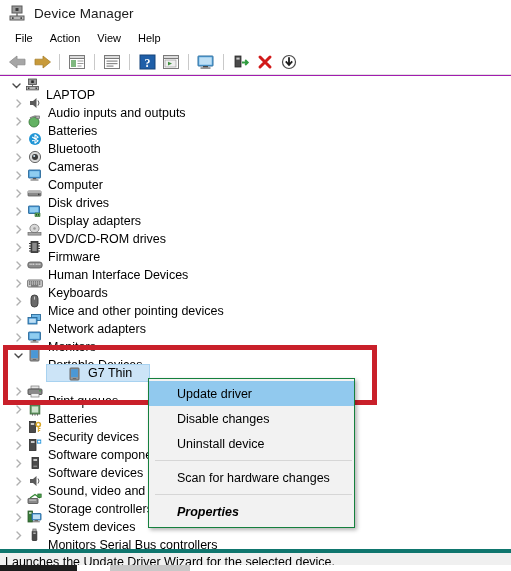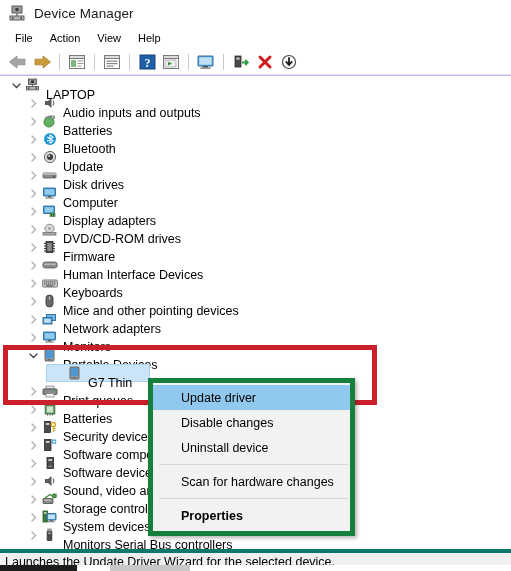--- a/index.html
+++ b/index.html
@@ -7,21 +7,21 @@
     margin: 0; padding: 0;
     width: 511px; height: 571px;
     overflow: hidden;
     background: #ffffff;
     font-family: "Liberation Sans", sans-serif;
     -webkit-font-smoothing: antialiased;
   }
   #app {
     position: relative;
     width: 511px; height: 571px;
-    background: #c4b5fd;
+    background: #a21caf;
   }
 
   
   .titlebar {
     position: absolute; left: 0; top: 0;
     width: 511px; height: 26px;
     background: #ffffff;
     display: flex; align-items: center;
     padding-left: 8px;
   }
@@ -115,56 +115,56 @@
     position: absolute;
     left: 0; top: 0; bottom: 0;
     background: #cce4f7;
     border: 1px solid #a8d2f0;
     z-index: 0;
   }
   .row.selected .ricon, .row.selected .rlabel { position: relative; z-index: 1; }
 
   
   .lvl0 { padding-left: 8px; }
-  .lvl1 { padding-left: 25px; }
-  .lvl2 { padding-left: 50px; }
+  .lvl1 { padding-left: 10px; }
+  .lvl2 { padding-left: 50px; align-items: flex-end; }
 
   
   .redbox {
     position: absolute;
     left: 3px; top: 345px;
     width: 374px; height: 60px;
     border: 5px solid #c9202a;
     z-index: 30;
     pointer-events: none;
   }
 
   
   .ctxmenu {
     position: absolute;
     left: 148px; top: 378px;
     width: 207px;
     background: #f2f2f2;
-    border: 5px solid #15803d;
+    border: 1px solid #15803d;
     box-shadow: 2px 2px 4px rgba(0,0,0,0.30);
     z-index: 40;
     padding: 2px 0 3px 0;
   }
   .ctx-item {
     height: 25px;
     display: flex; align-items: center;
     padding-left: 28px;
     font-size: 12.5px;
     color: #000000;
     cursor: default;
   }
   .ctx-item.highlight {
     background: #91c9ee;
   }
-  .ctx-item.bold { font-weight: bold; }
+  .ctx-item.bold { font-weight: bold; font-style: italic; }
   .ctx-sep {
     height: 1px;
     background: #d6d6d6;
     margin: 4px 2px 4px 6px;
   }
 
   
   .statusbar {
     position: absolute; left: 0; top: 549px;
     width: 511px; height: 22px;
@@ -373,54 +373,54 @@
             <path d="M3 1 L6.5 4.5 L3 8" stroke="#b0b0b0" stroke-width="1.4" fill="none" stroke-linecap="round"></path>
           </svg>
       </span>
       <span class="ricon">
         <svg width="14" height="14" viewBox="0 0 14 14">
           <circle cx="7" cy="7" r="5.6" fill="#d9d9d9" stroke="#6a6a6a" stroke-width="1"></circle>
           <circle cx="7" cy="7" r="3" fill="#3a3a3a"></circle>
           <circle cx="6.2" cy="6" r="1" fill="#d0e8f5"></circle>
         </svg>
       </span>
-      <span class="rlabel">Update</span>
-    </div>
-
-    <div class="row lvl1">
-      <span class="chev">
-        <svg width="9" height="9" viewBox="0 0 9 9">
-            <path d="M3 1 L6.5 4.5 L3 8" stroke="#b0b0b0" stroke-width="1.4" fill="none" stroke-linecap="round"></path>
-          </svg>
-      </span>
-      <span class="ricon">
-        <svg width="15" height="12" viewBox="0 0 15 12">
-          <rect x="1" y="4" width="13" height="5" rx="0.6" fill="#8a8a8a" stroke="#5a5a5a" stroke-width="0.8"></rect>
-          <rect x="1" y="4" width="13" height="2" fill="#b5b5b5"></rect>
-          <circle cx="11.8" cy="7.4" r="0.8" fill="#3a3a3a"></circle>
-        </svg>
-      </span>
-      <span class="rlabel">Disk drives</span>
+      <span class="rlabel">Cameras</span>
     </div>
 
     <div class="row lvl1">
       <span class="chev">
         <svg width="9" height="9" viewBox="0 0 9 9">
             <path d="M3 1 L6.5 4.5 L3 8" stroke="#b0b0b0" stroke-width="1.4" fill="none" stroke-linecap="round"></path>
           </svg>
       </span>
       <span class="ricon">
         <svg width="15" height="14" viewBox="0 0 15 14">
           <rect x="1.5" y="2" width="12" height="8" rx="0.5" fill="#4a98d6" stroke="#2a6a9a" stroke-width="0.9"></rect>
           <rect x="2.7" y="3.2" width="9.6" height="5.6" fill="#8fcdf0"></rect>
           <rect x="5.8" y="10" width="3.4" height="1.4" fill="#5a5a5a"></rect>
           <rect x="3.5" y="11.4" width="8" height="1.2" fill="#7a7a7a"></rect>
         </svg>
       </span>
       <span class="rlabel">Computer</span>
+    </div>
+
+    <div class="row lvl1">
+      <span class="chev">
+        <svg width="9" height="9" viewBox="0 0 9 9">
+            <path d="M3 1 L6.5 4.5 L3 8" stroke="#b0b0b0" stroke-width="1.4" fill="none" stroke-linecap="round"></path>
+          </svg>
+      </span>
+      <span class="ricon">
+        <svg width="15" height="12" viewBox="0 0 15 12">
+          <rect x="1" y="4" width="13" height="5" rx="0.6" fill="#8a8a8a" stroke="#5a5a5a" stroke-width="0.8"></rect>
+          <rect x="1" y="4" width="13" height="2" fill="#b5b5b5"></rect>
+          <circle cx="11.8" cy="7.4" r="0.8" fill="#3a3a3a"></circle>
+        </svg>
+      </span>
+      <span class="rlabel">Disk drives</span>
     </div>
 
     <div class="row lvl1">
       <span class="chev">
         <svg width="9" height="9" viewBox="0 0 9 9">
             <path d="M3 1 L6.5 4.5 L3 8" stroke="#b0b0b0" stroke-width="1.4" fill="none" stroke-linecap="round"></path>
           </svg>
       </span>
       <span class="ricon">
         <svg width="15" height="14" viewBox="0 0 15 14">

